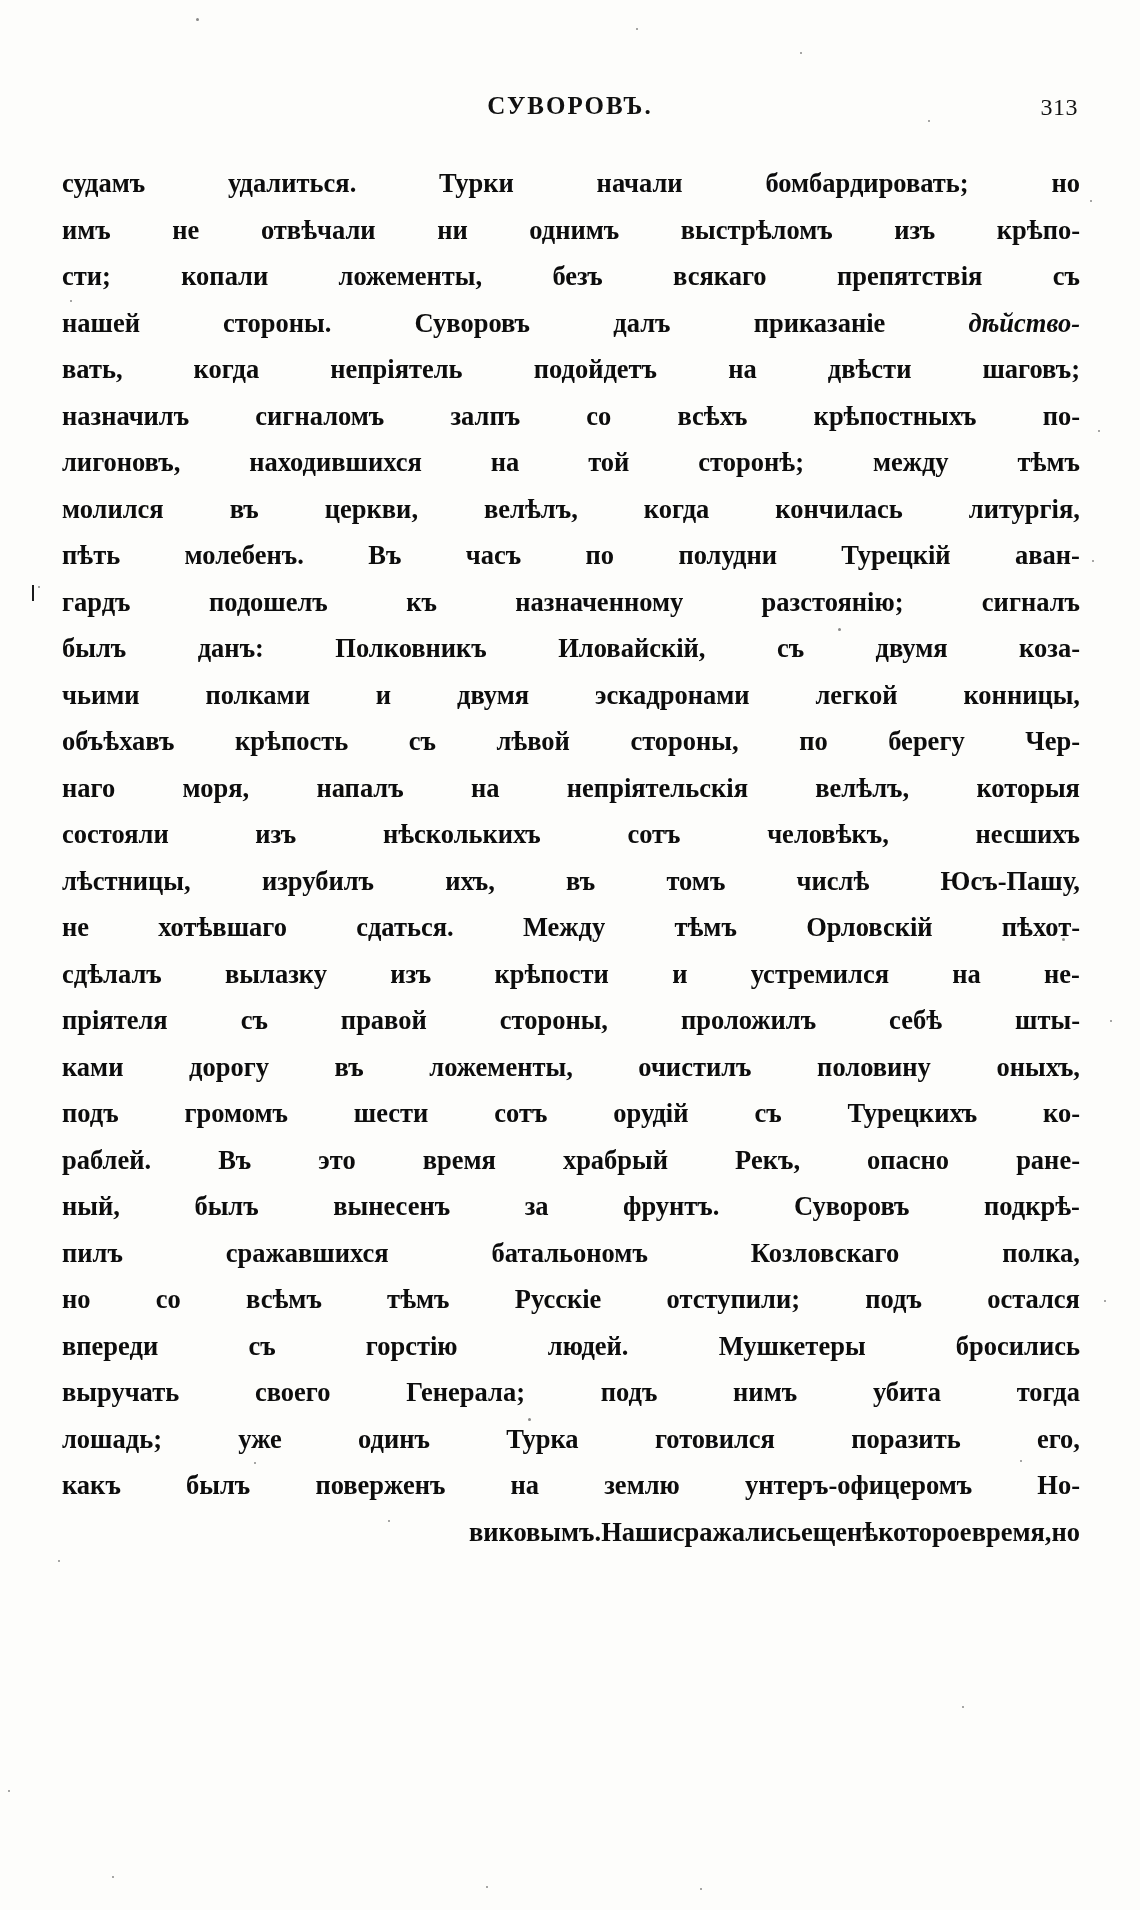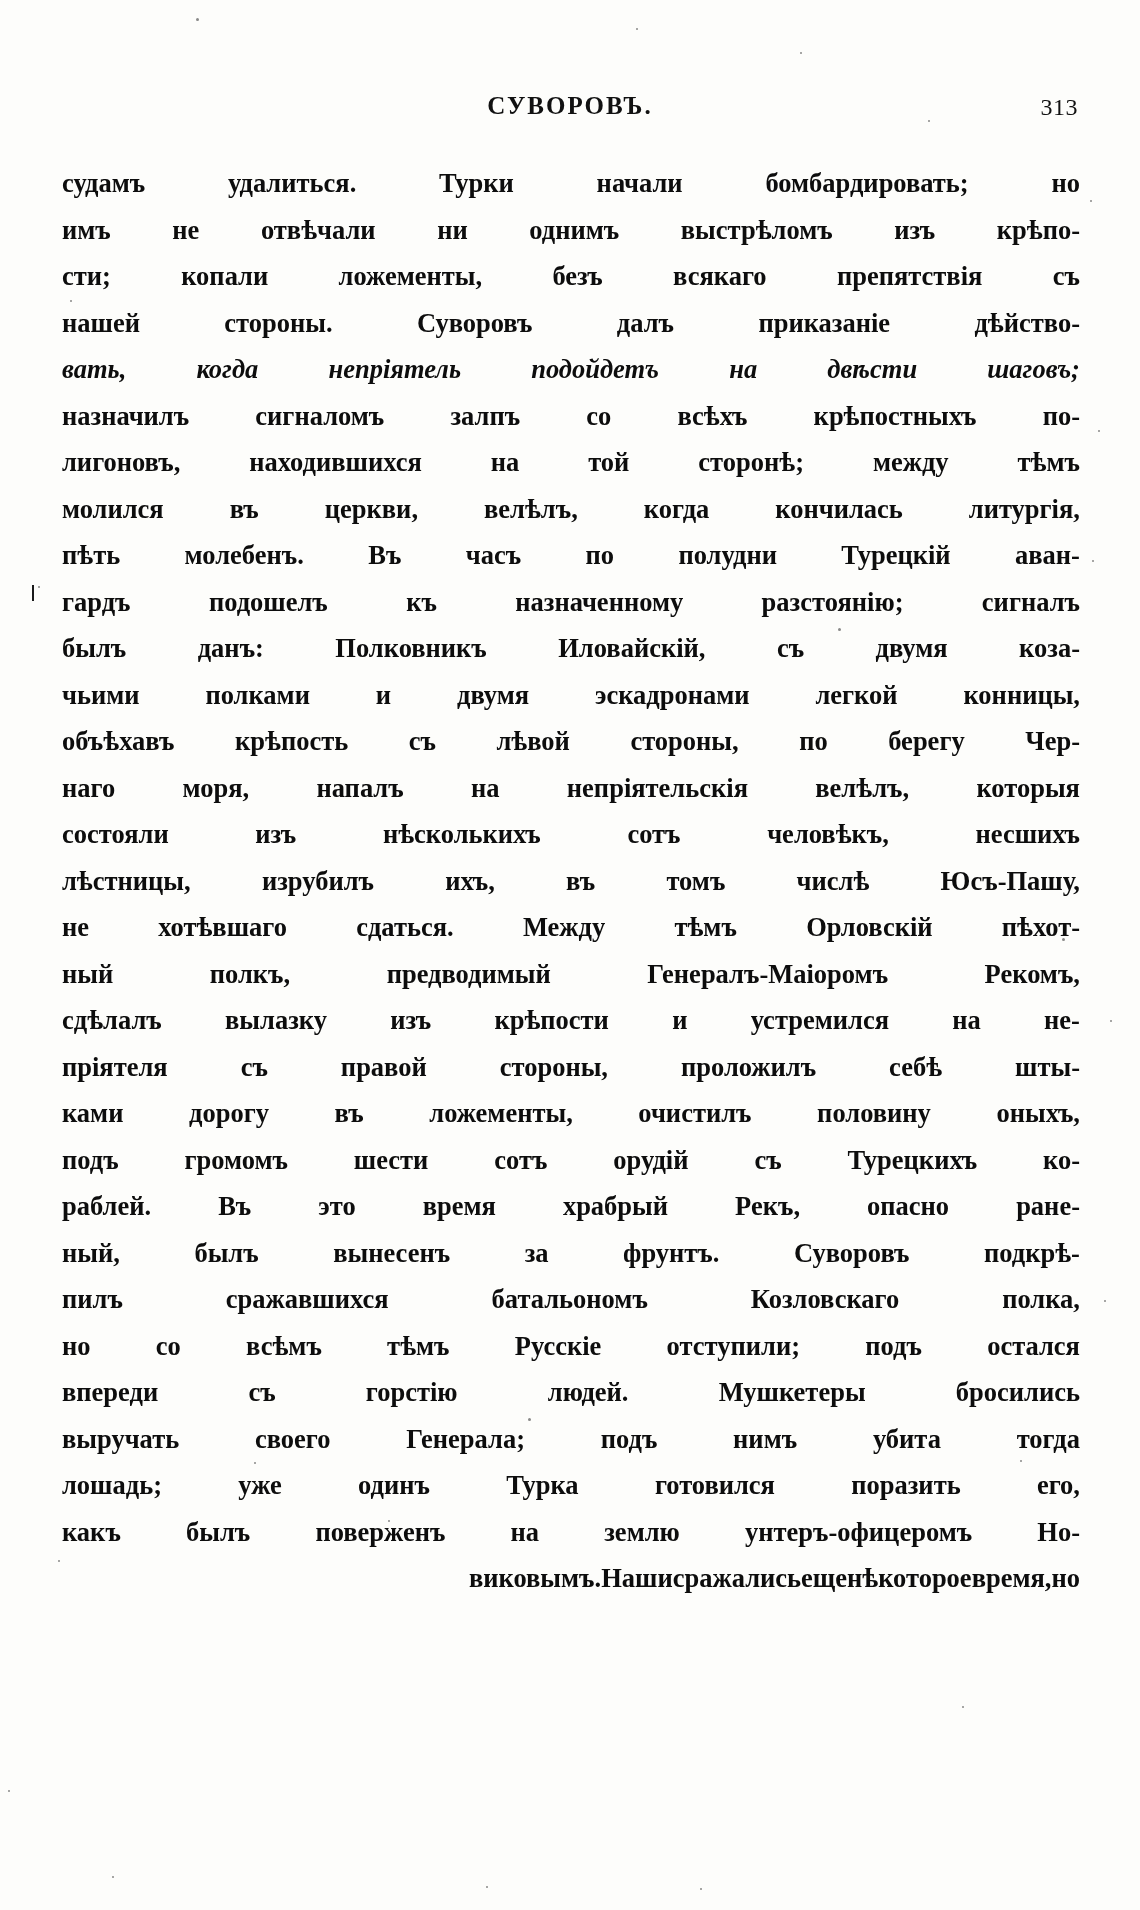--- a/index.html
+++ b/index.html
@@ -85,24 +85,24 @@
     letter-spacing: 0px;
   }
   .line.last {
     justify-content: flex-end;
   }
   .line > span {
     display: inline-block;
   }
   
   .line.italic > span {
-    font-style: italic;
     font-weight: bold;
   }
   .line .it {
+    font-style: italic;
   }
 
   
   #margin-tick {
     position: absolute;
     left: 32px;
     top: 585px;
     width: 2px;
     height: 16px;
     background: #1b1b1b;
@@ -133,21 +133,20 @@
         <div class="line"><span>молился</span><span>въ</span><span>церкви,</span><span>велѣлъ,</span><span>когда</span><span>кончилась</span><span>литургія,</span></div>
         <div class="line"><span>пѣть</span><span>молебенъ.</span><span>Въ</span><span>часъ</span><span>по</span><span>полудни</span><span>Турецкій</span><span>аван-</span></div>
         <div class="line"><span>гардъ</span><span>подошелъ</span><span>къ</span><span>назначенному</span><span>разстоянію;</span><span>сигналъ</span></div>
         <div class="line"><span>былъ</span><span>данъ:</span><span>Полковникъ</span><span>Иловайскій,</span><span>съ</span><span>двумя</span><span>коза-</span></div>
         <div class="line"><span>чьими</span><span>полками</span><span>и</span><span>двумя</span><span>эскадронами</span><span>легкой</span><span>конницы,</span></div>
         <div class="line"><span>объѣхавъ</span><span>крѣпость</span><span>съ</span><span>лѣвой</span><span>стороны,</span><span>по</span><span>берегу</span><span>Чер-</span></div>
         <div class="line"><span>наго</span><span>моря,</span><span>напалъ</span><span>на</span><span>непріятельскія</span><span>велѣлъ,</span><span>которыя</span></div>
         <div class="line"><span>состояли</span><span>изъ</span><span>нѣсколькихъ</span><span>сотъ</span><span>человѣкъ,</span><span>несшихъ</span></div>
         <div class="line"><span>лѣстницы,</span><span>изрубилъ</span><span>ихъ,</span><span>въ</span><span>томъ</span><span>числѣ</span><span>Юсъ-Пашу,</span></div>
         <div class="line"><span>не</span><span>хотѣвшаго</span><span>сдаться.</span><span>Между</span><span>тѣмъ</span><span>Орловскій</span><span>пѣхот-</span></div>
-        <div class="line"><span>ный</span><span>полкъ,</span><span>предводимый</span><span>Генералъ-Маіоромъ</span><span>Рекомъ,</span></div>
         <div class="line"><span>сдѣлалъ</span><span>вылазку</span><span>изъ</span><span>крѣпости</span><span>и</span><span>устремился</span><span>на</span><span>не-</span></div>
         <div class="line"><span>пріятеля</span><span>съ</span><span>правой</span><span>стороны,</span><span>проложилъ</span><span>себѣ</span><span>шты-</span></div>
         <div class="line"><span>ками</span><span>дорогу</span><span>въ</span><span>ложементы,</span><span>очистилъ</span><span>половину</span><span>оныхъ,</span></div>
         <div class="line"><span>подъ</span><span>громомъ</span><span>шести</span><span>сотъ</span><span>орудій</span><span>съ</span><span>Турецкихъ</span><span>ко-</span></div>
         <div class="line"><span>раблей.</span><span>Въ</span><span>это</span><span>время</span><span>храбрый</span><span>Рекъ,</span><span>опасно</span><span>ране-</span></div>
         <div class="line"><span>ный,</span><span>былъ</span><span>вынесенъ</span><span>за</span><span>фрунтъ.</span><span>Суворовъ</span><span>подкрѣ-</span></div>
         <div class="line"><span>пилъ</span><span>сражавшихся</span><span>батальономъ</span><span>Козловскаго</span><span>полка,</span></div>
         <div class="line"><span>но</span><span>со</span><span>всѣмъ</span><span>тѣмъ</span><span>Русскіе</span><span>отступили;</span><span>подъ</span><span>остался</span></div>
         <div class="line"><span>впереди</span><span>съ</span><span>горстію</span><span>людей.</span><span>Мушкетеры</span><span>бросились</span></div>
         <div class="line"><span>выручать</span><span>своего</span><span>Генерала;</span><span>подъ</span><span>нимъ</span><span>убита</span><span>тогда</span></div>

